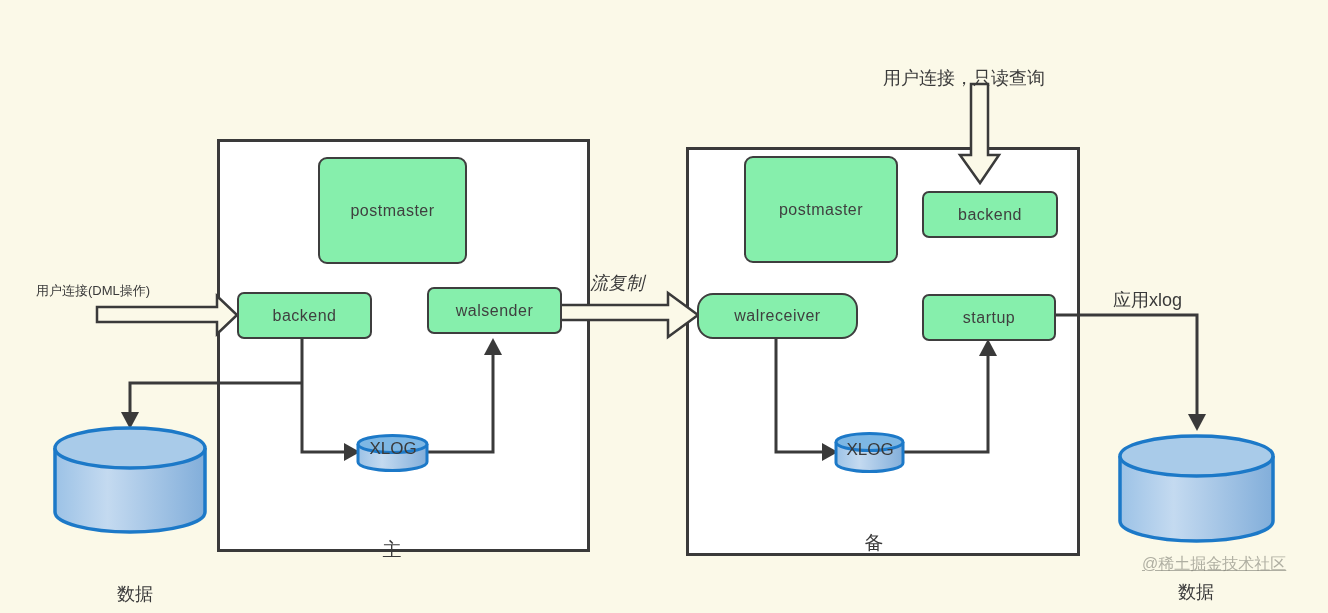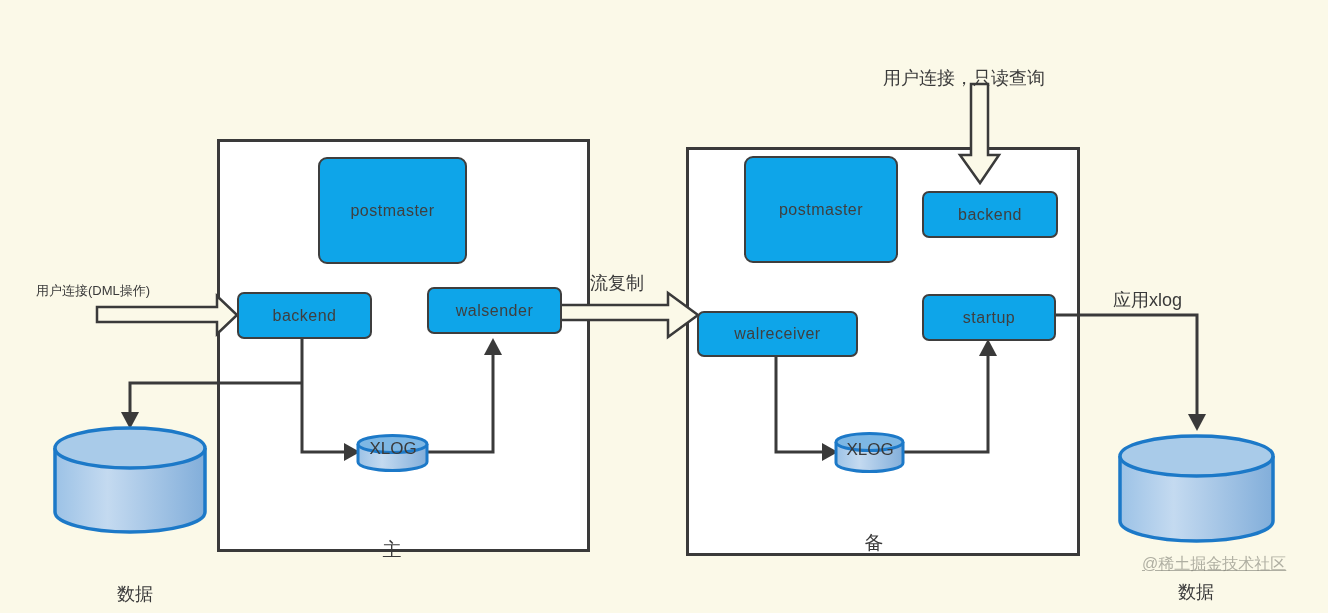--- a/index.html
+++ b/index.html
@@ -1,20 +1,20 @@
 <!DOCTYPE html>
 <html><head>
 <meta charset="utf-8">
 <style>
   html,body{margin:0;padding:0;}
   body{font-family:"Liberation Sans","DejaVu Sans",sans-serif;}
   .canvas{position:relative;width:1328px;height:613px;background:#fbf9e8;overflow:hidden;}
   .bigbox{position:absolute;background:#ffffff;border:3px solid #3a3a3a;z-index:1;}
   .svglayer{position:absolute;left:0;top:0;z-index:2;}
-  .node{position:absolute;background:#0ea5e9;border:2.5px solid #3e3e3e;border-radius:7px;
+  .node{position:absolute;background:#86efac;border:2.5px solid #3e3e3e;border-radius:7px;
         display:flex;align-items:center;justify-content:center;
         font-size:16px;color:#3f3f3f;z-index:3;letter-spacing:0.5px;}
   .node.pm{border-radius:9px;font-size:16px;}
   .lbl{position:absolute;color:#3a3a3a;z-index:3;white-space:nowrap;}
   .lbl.center{text-align:center;margin-top:34px;}
   .watermark{position:absolute;z-index:3;color:rgba(125,125,115,0.6);font-size:16px;white-space:nowrap;}
 </style>
 </head>
 <body>
 
@@ -98,30 +98,30 @@
   <div class="node" style="left:427px;top:287px;width:131px;height:43px;">
     <span>walsender</span>
   </div>
 
   <div class="node pm" style="left:744px;top:156px;width:150px;height:103px;">
     <span>postmaster</span>
   </div>
   <div class="node" style="left:922px;top:191px;width:132px;height:43px;">
     <span>backend</span>
   </div>
-  <div class="node" style="left:697px;top:311px;width:157px;height:42px;">
+  <div class="node" style="left:697px;top:293px;width:157px;height:42px;border-radius:16px;">
     <span>walreceiver</span>
   </div>
   <div class="node" style="left:922px;top:294px;width:130px;height:43px;">
     <span>startup</span>
   </div>
 
   <div class="lbl" style="left:36px;top:282px;font-size:13px;">用户连接(DML操作)</div>
   <div class="lbl" style="left:883px;top:66px;font-size:18px;text-align:right;">用户连接，只读查询</div>
-  <div class="lbl" style="left:590px;top:271px;font-size:18px;">流复制</div>
+  <div class="lbl" style="left:590px;top:271px;font-size:18px;font-style:italic;">流复制</div>
   <div class="lbl" style="left:1113px;top:288px;font-size:18px;">应用xlog</div>
 
   <div class="lbl center" style="left:353px;top:405px;width:80px;font-size:17px;">XLOG</div>
   <div class="lbl center" style="left:830px;top:406px;width:80px;font-size:17px;">XLOG</div>
   <div class="lbl center" style="left:368px;top:503px;width:48px;font-size:19px;">主</div>
   <div class="lbl center" style="left:850px;top:496px;width:48px;font-size:19px;">备</div>
   <div class="lbl center" style="left:85px;top:548px;width:100px;font-size:18px;">数据</div>
   <div class="lbl center" style="left:1146px;top:546px;width:100px;font-size:18px;">数据</div>
 
   <div class="watermark" style="left:1142px;top:554px;text-decoration:underline;">@稀土掘金技术社区</div>

